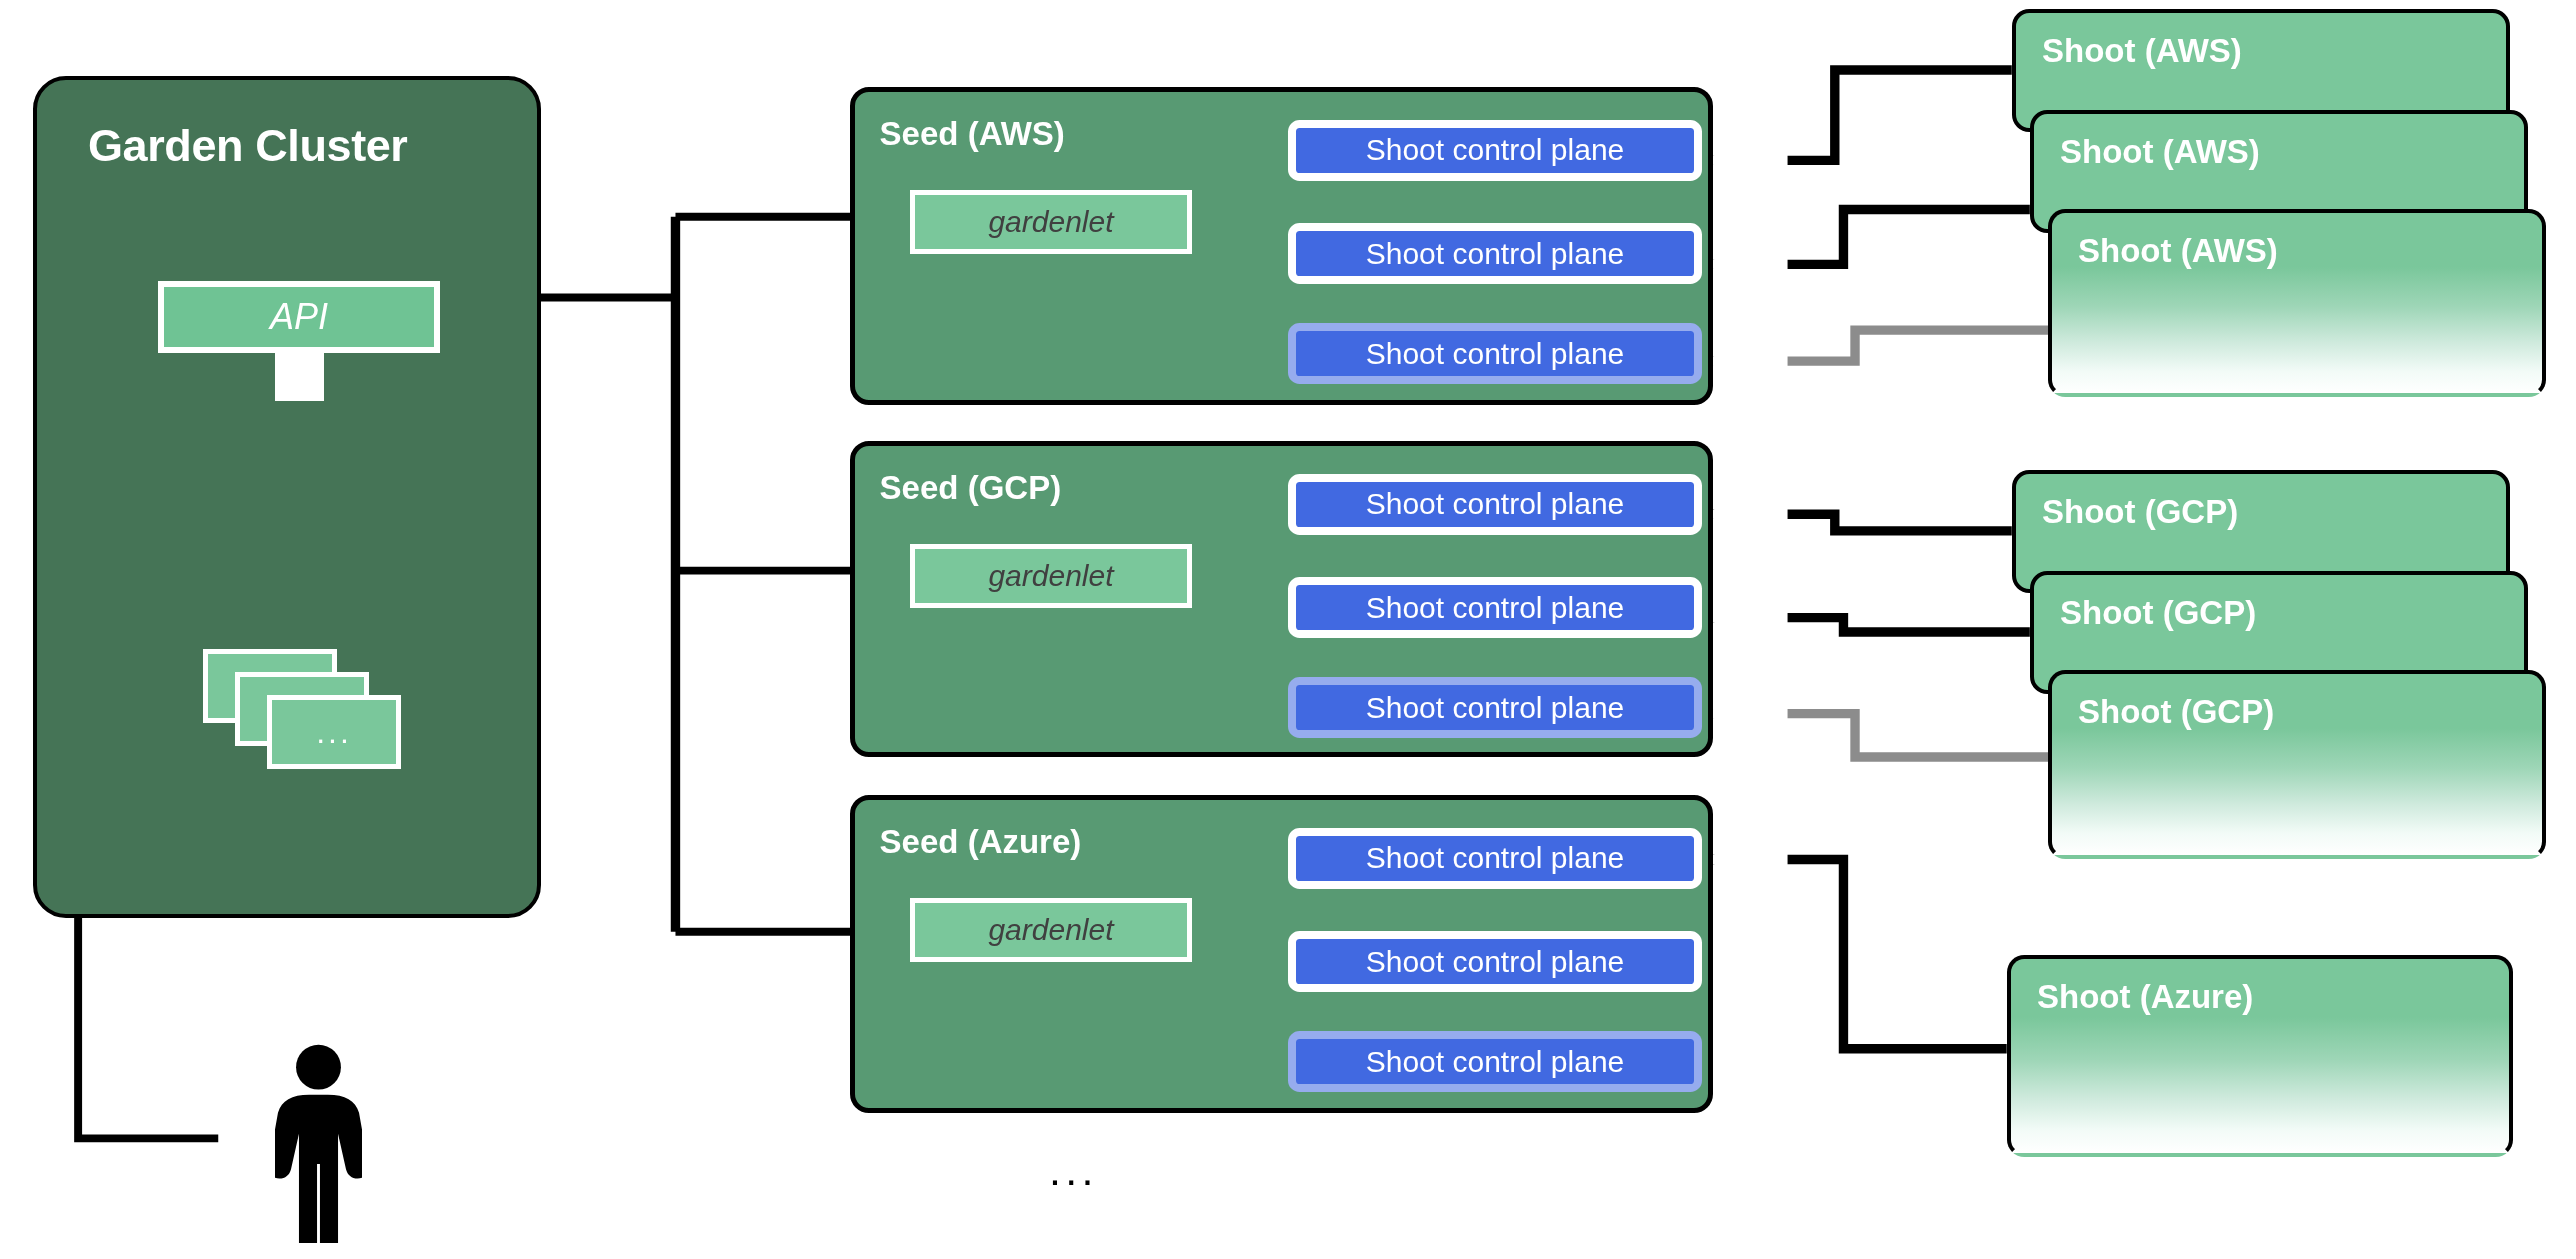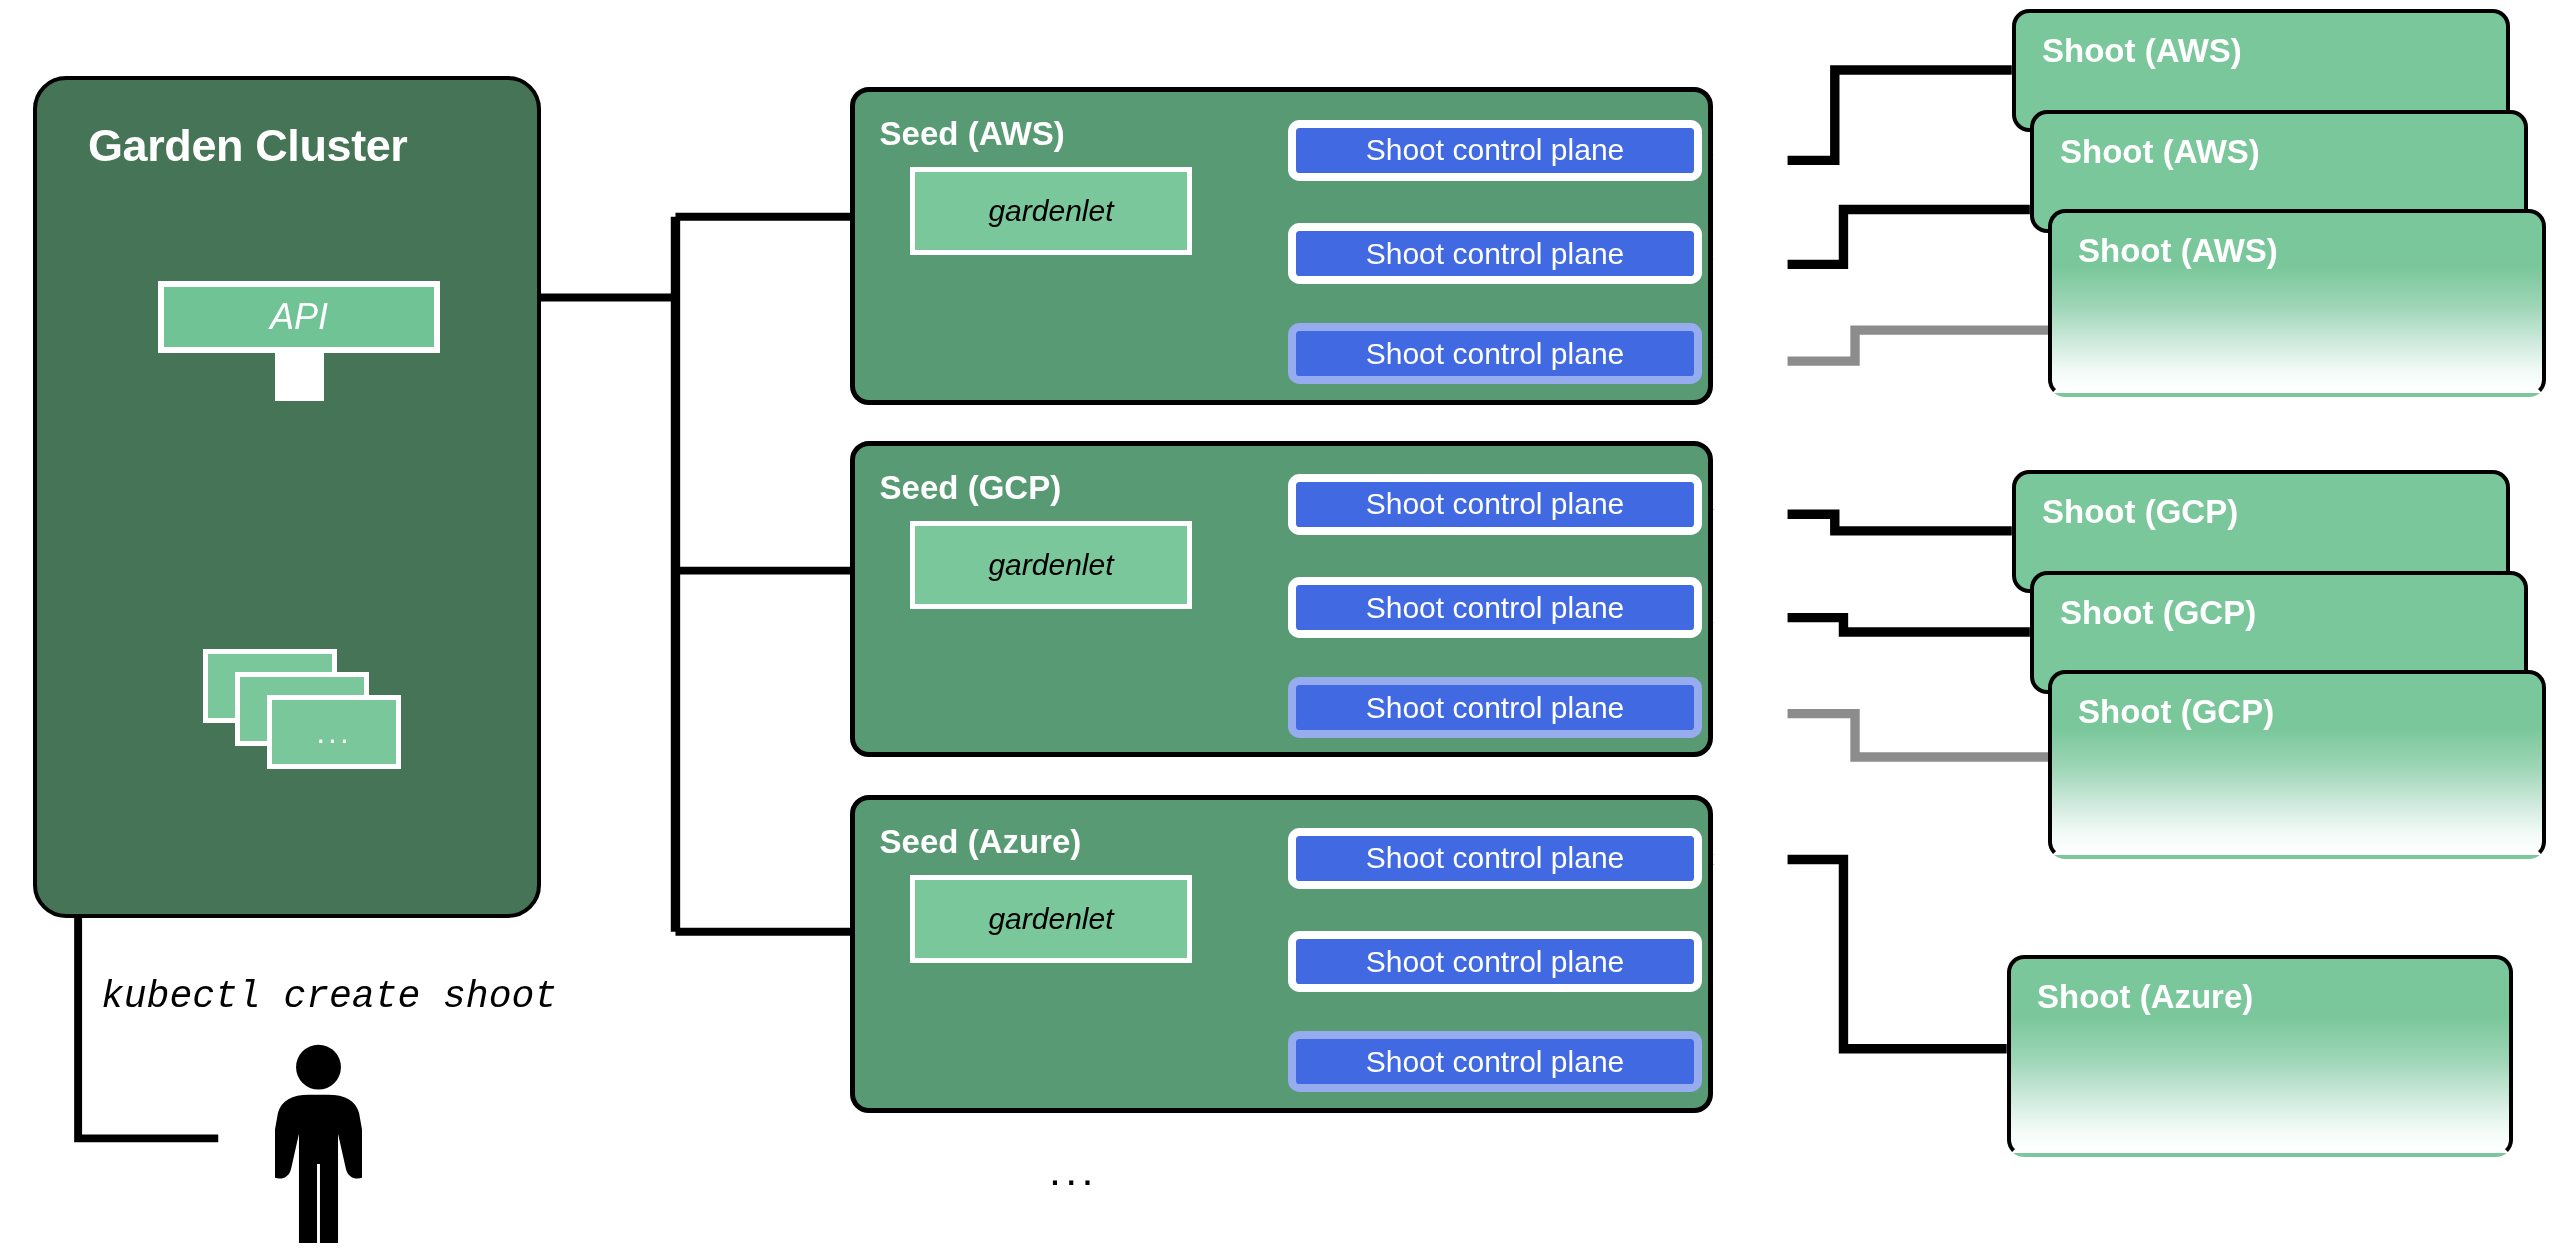--- a/index.html
+++ b/index.html
@@ -184,30 +184,30 @@
     left: 24.6px;
     top: 23px;
     color: #ffffff;
     font-size: 33px;
     font-weight: bold;
     white-space: nowrap;
   }
   .gardenlet {
     position: absolute;
     left: 55px;
-    top: 75px;
-    width: 282px;
-    height: 88px;
+    top: 98px;
+    width: 282px;
+    height: 64px;
     background: #7ac79b;
     border: 5px solid #ffffff;
     box-sizing: border-box;
     display: flex;
     align-items: center;
     justify-content: center;
-    color: #000000;
+    color: #404040;
     font-size: 30px;
     font-style: italic;
   }
   .scp {
     position: absolute;
     left: 433px;
     width: 414px;
     height: 61px;
     background: #4169e1;
     border: 8px solid #ffffff;
@@ -349,21 +349,20 @@
 
 
     <div class="mini-stack">
       <div class="mini-card c1"></div>
       <div class="mini-card c2"></div>
       <div class="mini-card c3"></div>
       <div class="mini-dots">...</div>
     </div>
   </div>
 
-  <div class="kubectl-label">kubectl create shoot</div>
 
   <div class="person">
     <svg viewBox="0 0 120 275" width="87" height="199" xmlns="http://www.w3.org/2000/svg">
       <circle cx="60" cy="32" r="31" fill="#000000"></circle>
       <path d="M60,70 C36,70 22,78 17,95 L4,168 C2,178 9,186 19,186
                C27,186 33,181 35,173 L46,124 L46,275 L71,275 L71,166
                L75,166 L75,275 L100,275 L100,124 L111,173
                C113,181 119,186 127,186 C137,186 144,178 142,168
                L129,95 C124,78 110,70 86,70 Z" fill="#000000" transform="translate(-13,0)"></path>
     </svg>

